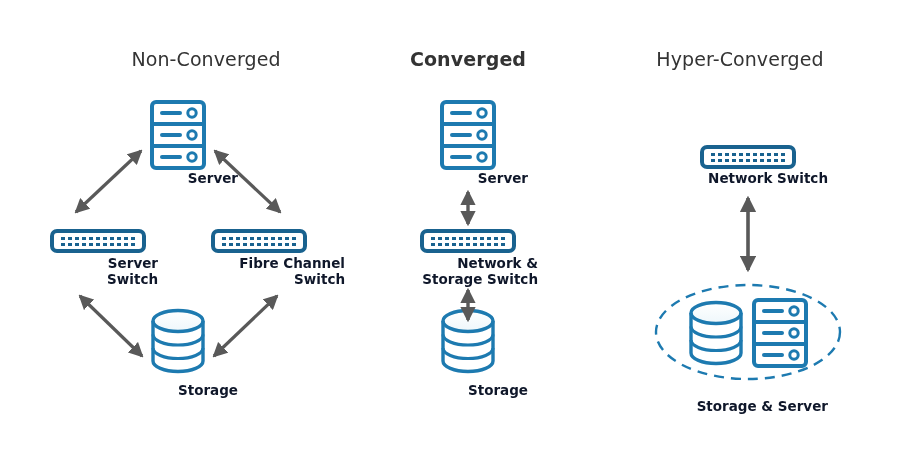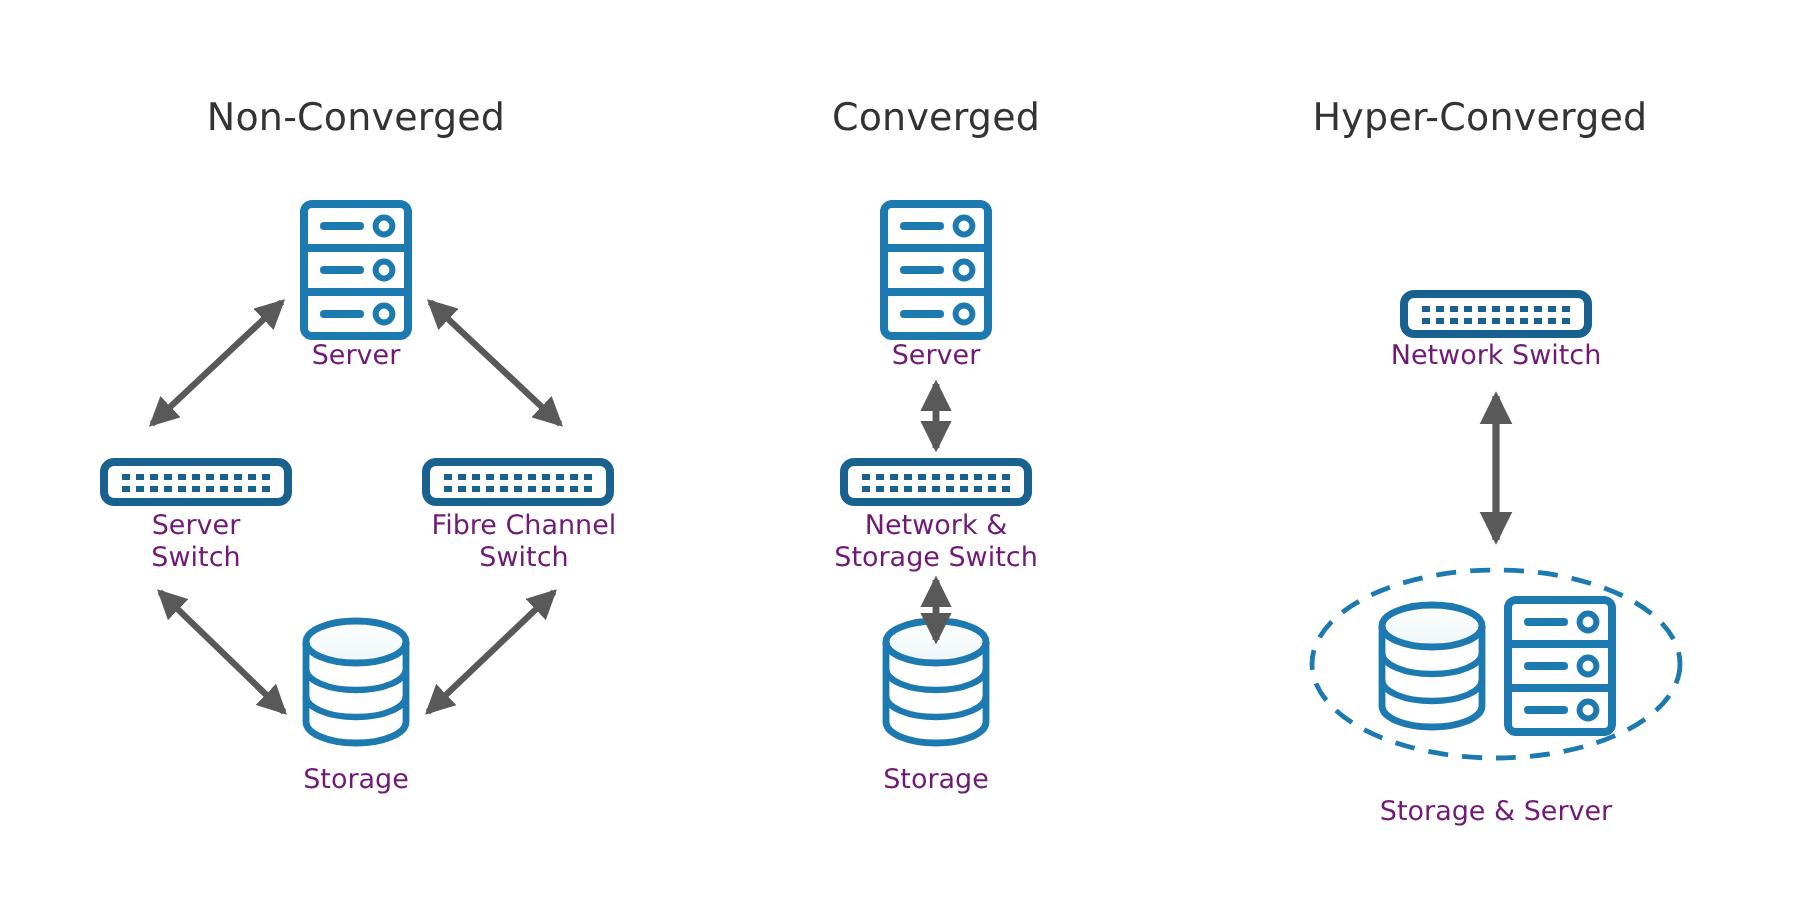--- a/index.html
+++ b/index.html
@@ -25,42 +25,43 @@
     position: absolute;
     text-align: center;
     font-size: 19px;
     font-weight: 500;
     color: #333333;
     letter-spacing: 0.1px;
     white-space: nowrap;
   }
   .node-label {
     position: absolute;
-    text-align: center;
+    text-align: right;
     font-size: 13.5px;
-    color: #701a75;
+    color: #0f172a;
     line-height: 16px;
     white-space: pre-line;
+    font-weight: bold;
   }
   
-  #title-non-converged { left: 0px;   top: 48px; width: 356px; }
-  #title-converged     { left: 356px; top: 48px; width: 224px; }
+  #title-non-converged { left: 0px;   top: 48px; width: 356px; padding-left: 28px; }
+  #title-converged     { left: 356px; top: 48px; width: 224px; font-weight: bold; }
   #title-hyper         { left: 580px; top: 48px; width: 320px; }
 </style>
 </head>
 <body>
 
 <div class="col-title" id="title-non-converged">Non-Converged</div>
 <div class="col-title" id="title-converged">Converged</div>
 <div class="col-title" id="title-hyper">Hyper-Converged</div>
 
 <div class="node-label" style="left:118px; top:170px; width:120px;">Server</div>
 <div class="node-label" style="left:38px; top:255px; width:120px;">Server
 Switch</div>
-<div class="node-label" style="left:192px; top:255px; width:140px;">Fibre Channel
+<div class="node-label" style="left:205px; top:255px; width:140px;">Fibre Channel
 Switch</div>
 <div class="node-label" style="left:118px; top:382px; width:120px;">Storage</div>
 
 <div class="node-label" style="left:408px; top:170px; width:120px;">Server</div>
 <div class="node-label" style="left:398px; top:255px; width:140px;">Network &amp;
 Storage Switch</div>
 <div class="node-label" style="left:408px; top:382px; width:120px;">Storage</div>
 
 <div class="node-label" style="left:668px; top:170px; width:160px;">Network Switch</div>
 <div class="node-label" style="left:668px; top:398px; width:160px;">Storage &amp; Server</div>

